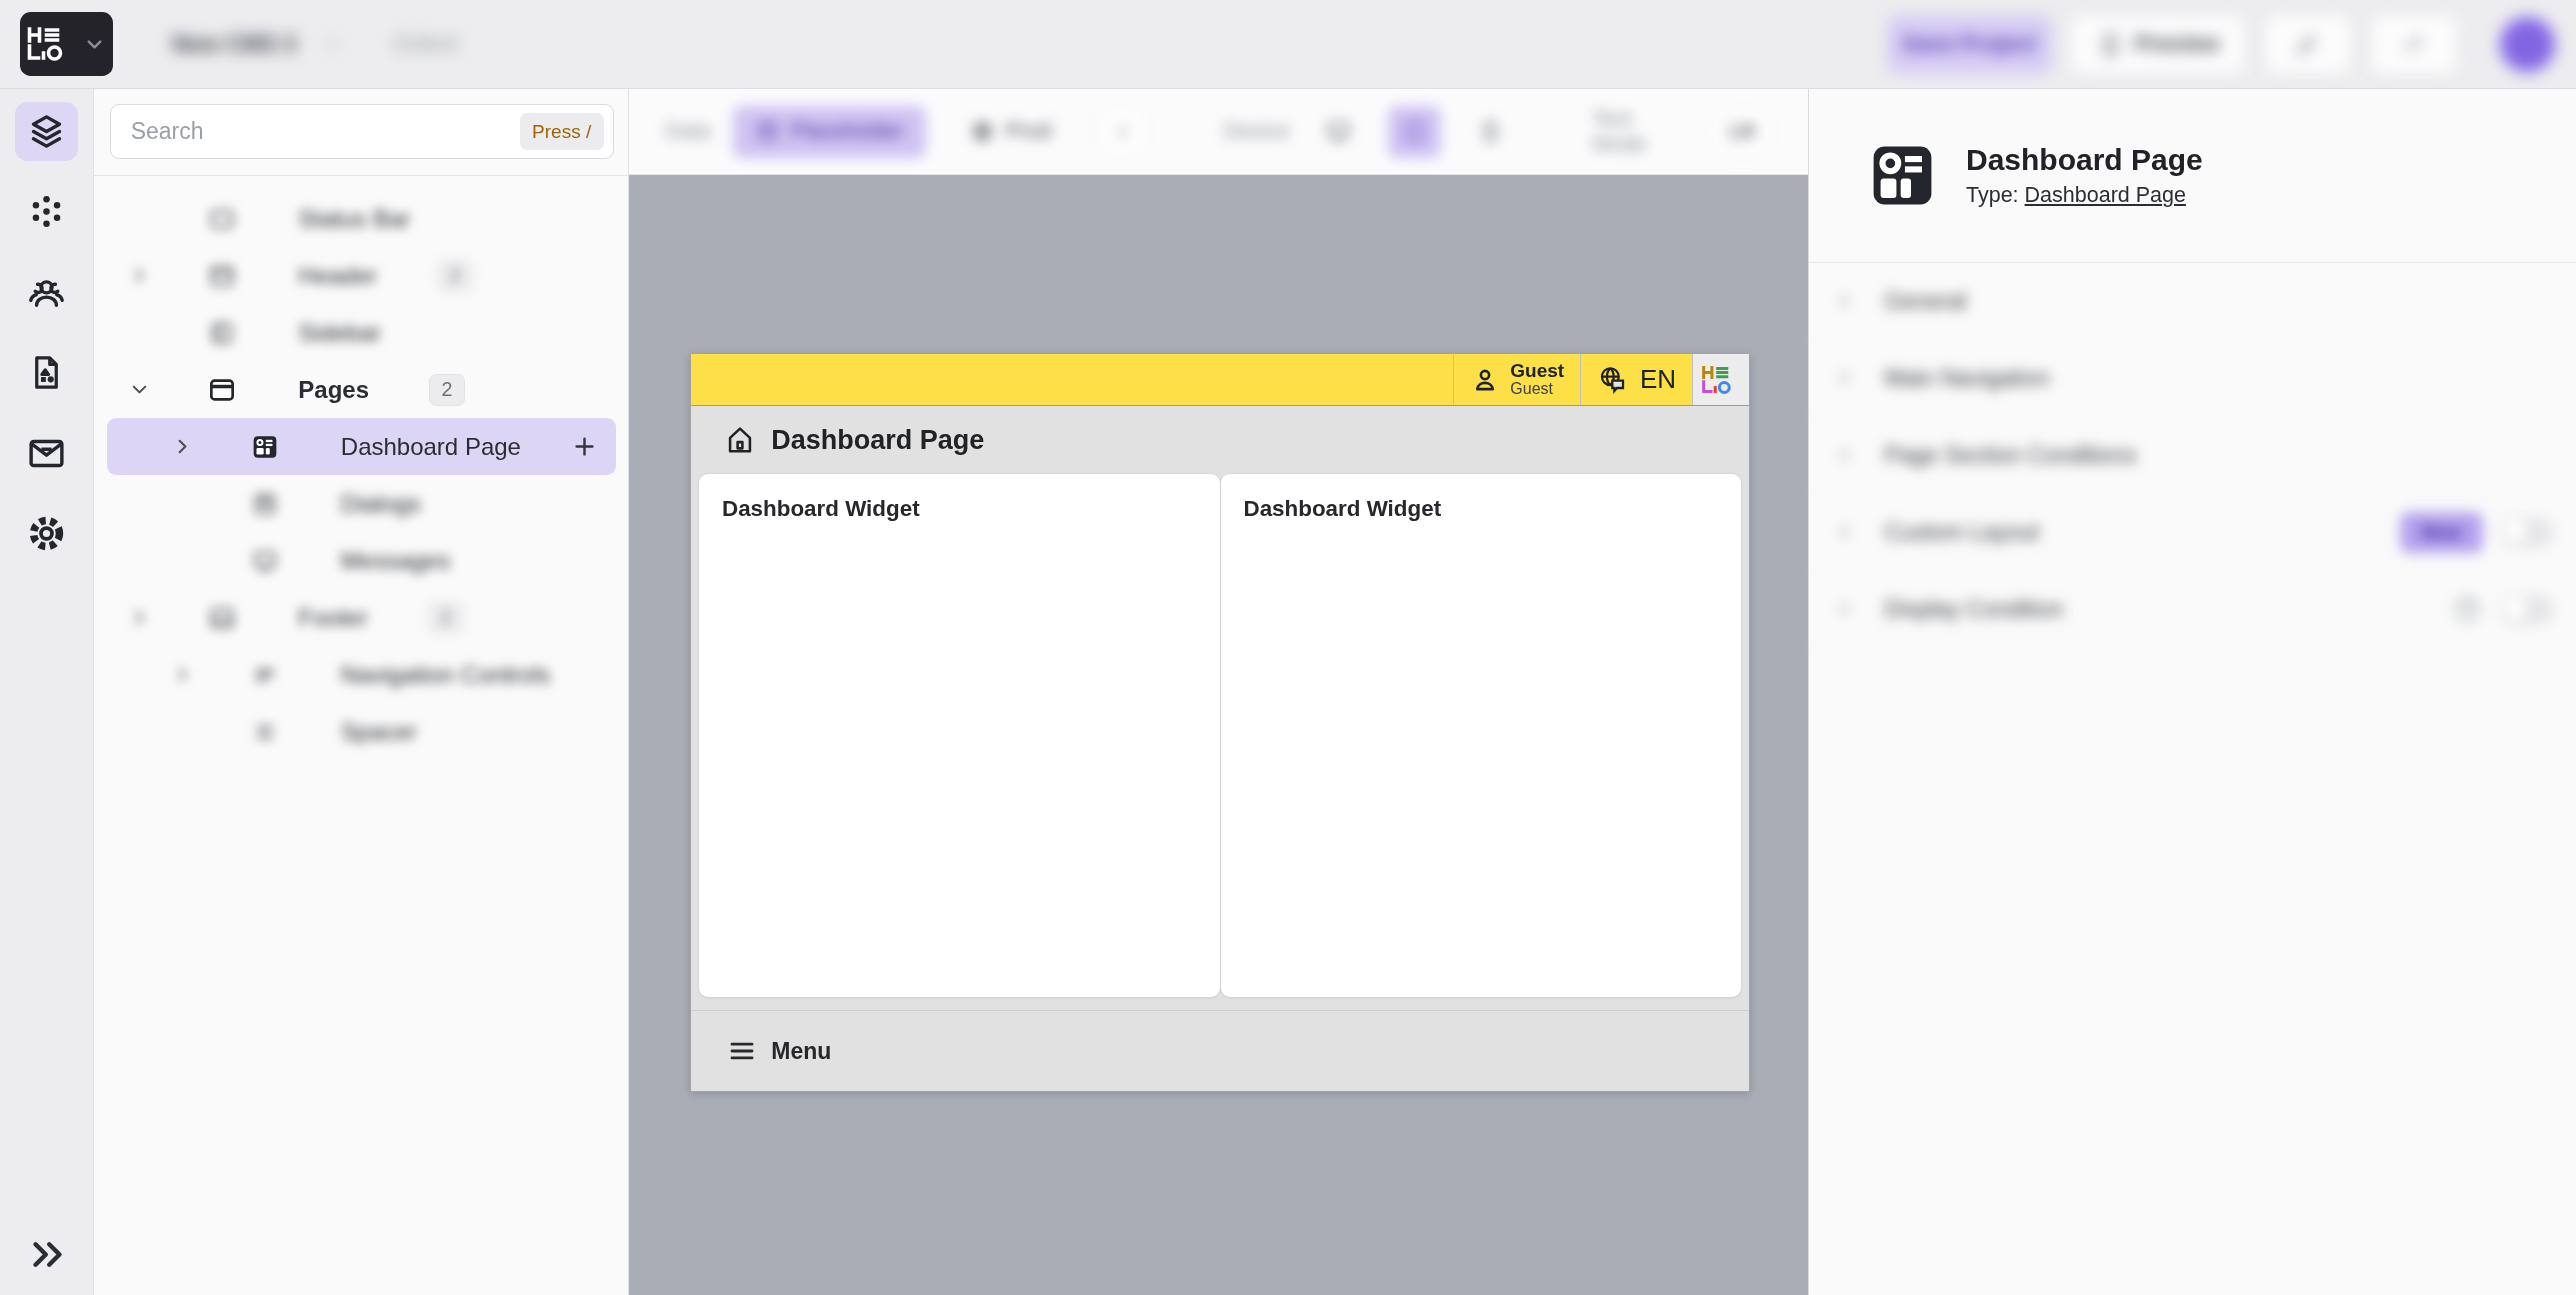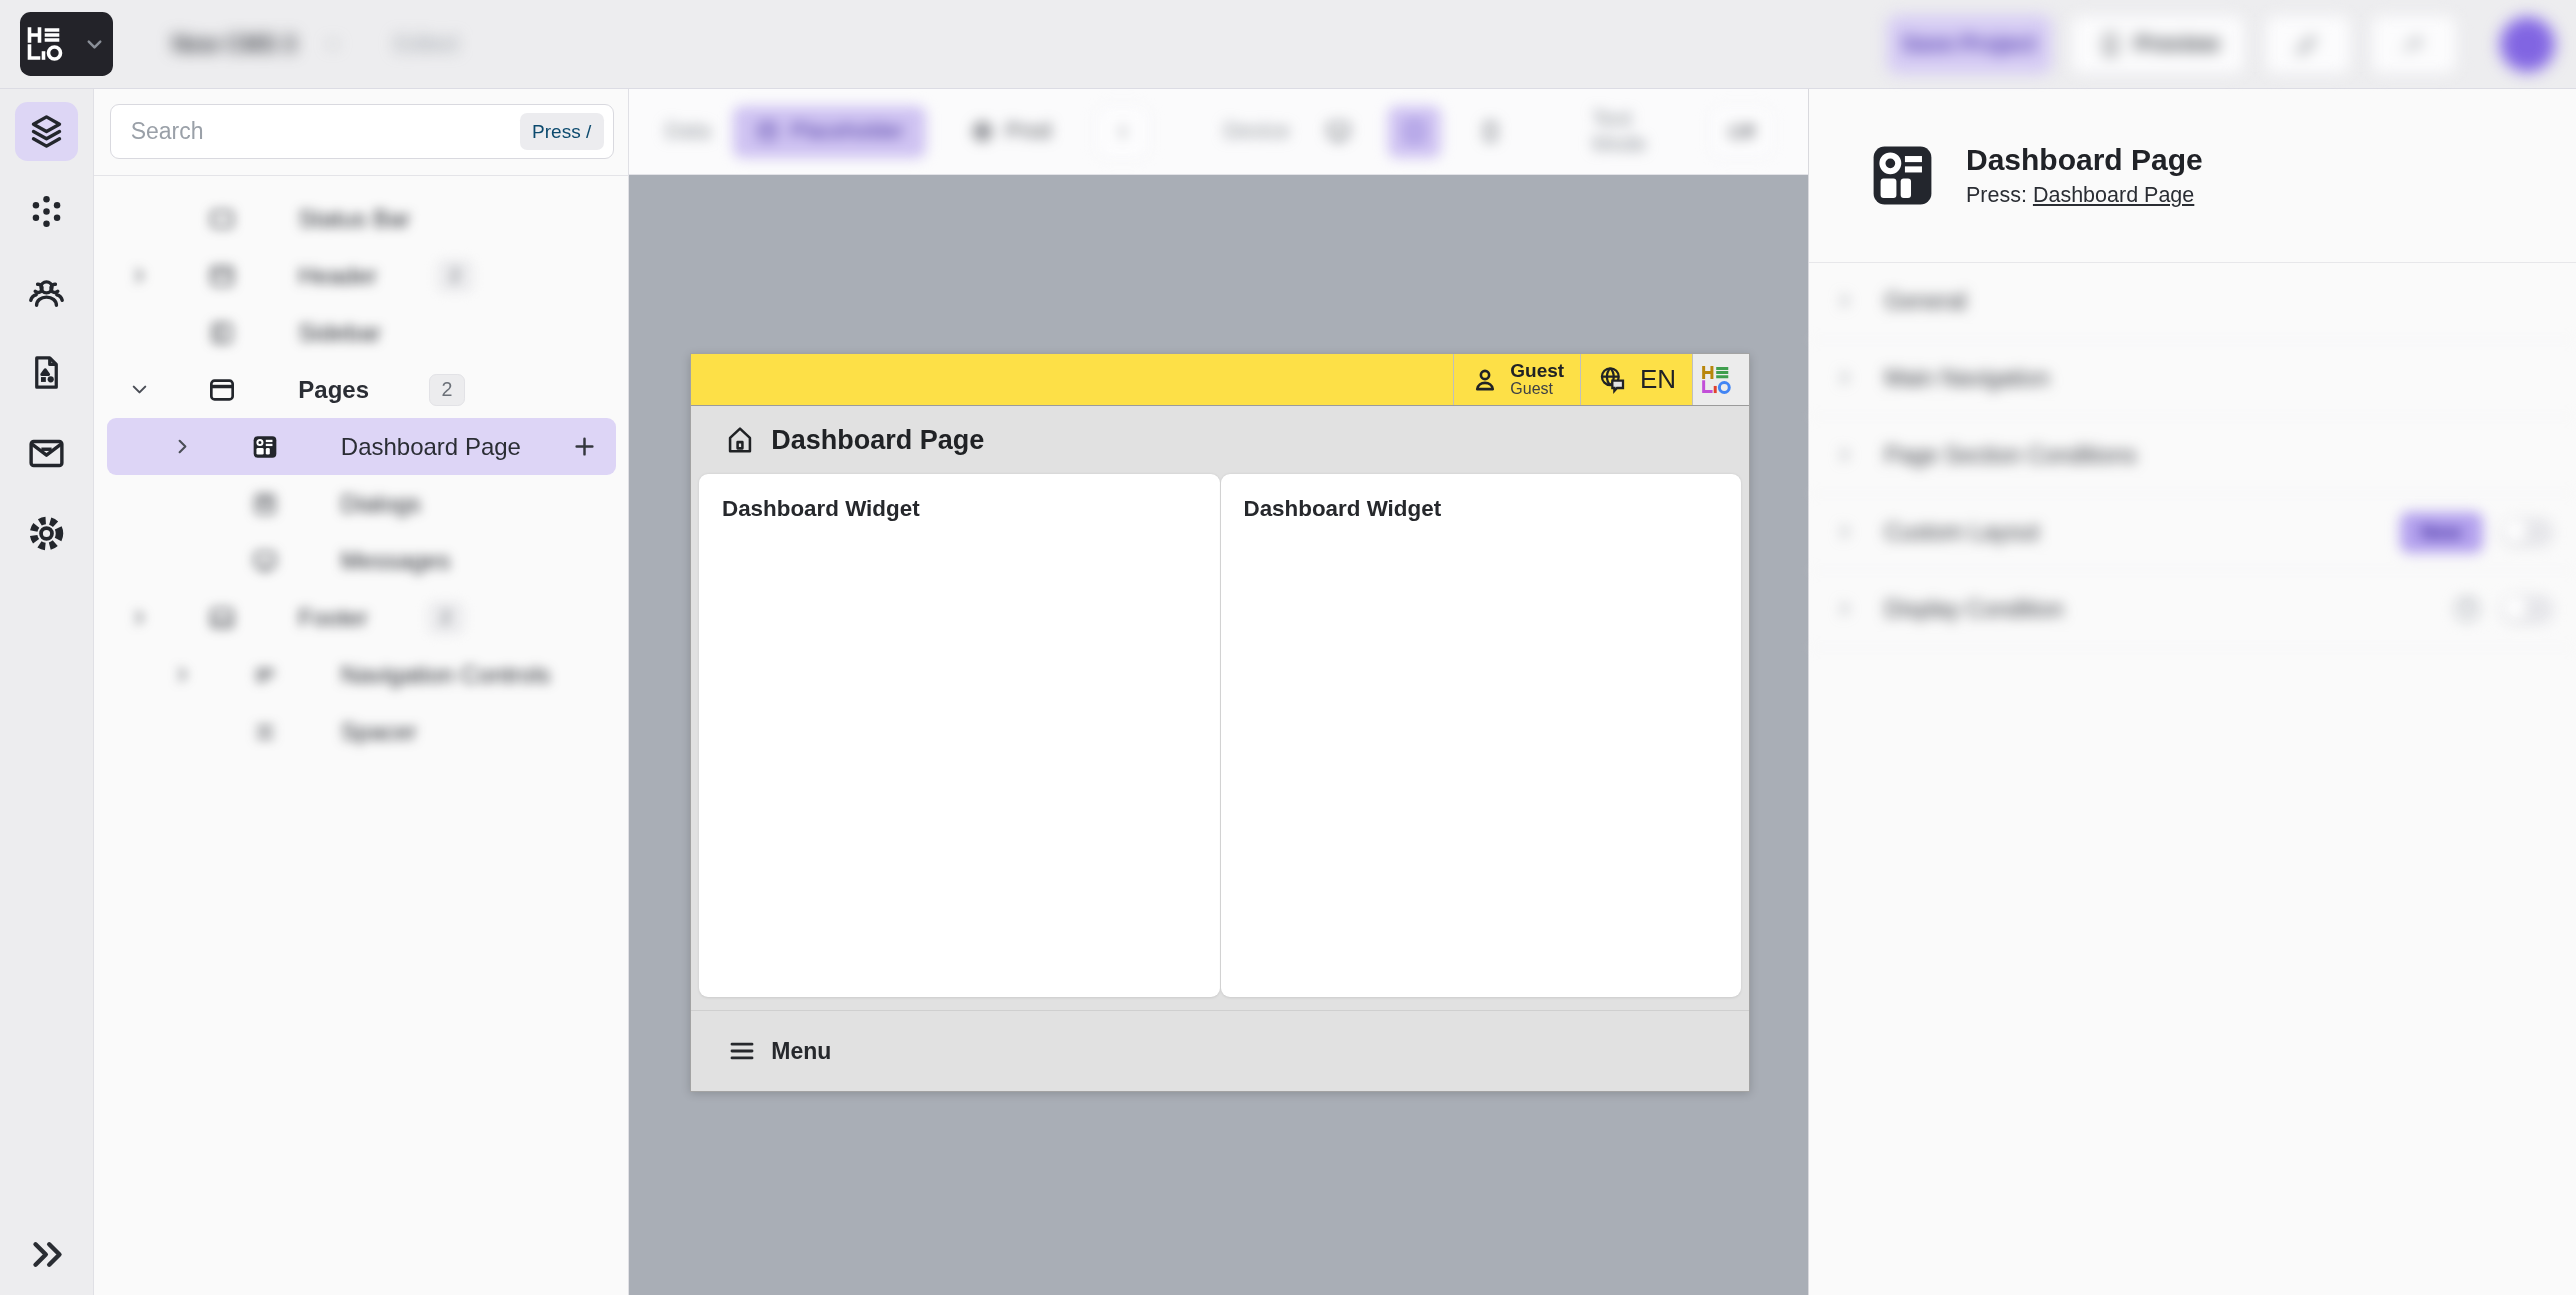--- a/index.html
+++ b/index.html
@@ -44,21 +44,21 @@
 
   
   .explorer { grid-row:2; grid-column:2; background:#fafafa; border-right:0.9px solid #e0e0e5;
               display:flex; flex-direction:column; }
   .search-wrap { padding:15px 14.3px 16px 16px; border-bottom:0.9px solid #e4e4e8; }
   .search-box { height:55px; background:#ffffff; border:0.9px solid #d9d9df; border-radius:9px;
                 display:flex; align-items:center; padding:0 9px 0 19.7px; }
   .search-box input { border:none; outline:none; flex:1; font-size:23px; color:#3a3e45;
                       font-family:"Liberation Sans",sans-serif; background:transparent; }
   .search-box input::placeholder { color:#9aa0a8; }
-  .kbd { background:#ececef; border-radius:7.2px; padding:7.2px 12.5px; font-size:19px; color:#0c4a6e; }
+  .kbd { background:#ececef; border-radius:7.2px; padding:7.2px 12.5px; font-size:19px; color:#a16207; }
 
   .tree { padding:14.3px 12.5px; }
   .trow { height:57px; border-radius:9px; display:flex; align-items:center; font-size:24px;
           color:#2a2d34; padding-left:12.5px; position:relative; cursor:pointer;gap:44px; }
   .trow .chev { width:41px; display:flex; justify-content:center; color:#4a4e56; flex:0 0 auto; }
   .trow .chev.empty { visibility:hidden; }
   .trow .ticon { width:36px; display:flex; justify-content:center; margin-right:14.3px; color:#23262c; flex:0 0 auto; }
   .trow.lvl1 { padding-left:55px; }
   .trow.selected { background:#ddd5f6; }
   .trow.bold .tlabel { font-weight:700; }
@@ -539,21 +539,21 @@
             <circle cx="8" cy="8" r="2.6" fill="none" stroke="#fff" stroke-width="2"></circle>
             <rect x="12.8" y="5.6" width="5.6" height="2" fill="#fff"></rect>
             <rect x="12.8" y="9" width="5.6" height="2" fill="#fff"></rect>
             <rect x="4.8" y="13" width="5.2" height="6.4" rx="1" fill="#fff"></rect>
             <rect x="11.4" y="13" width="3.4" height="6.4" rx="1" fill="#fff"></rect>
           </svg>
       </span>
       <div>
         <div class="insp-title">Dashboard Page</div>
         <div class="insp-type">
-          <span>Press:</span>
+          <span>Type:</span>
           <a href="#">Dashboard Page</a>
         </div>
       </div>
     </div>
 
     <div class="insp-row blur-m">
       <span class="chev">
           <svg width="21.5" height="21.5" viewBox="0 0 24 24" fill="none" stroke="currentColor" stroke-width="2.2" stroke-linecap="round" stroke-linejoin="round">
             <path d="M9 6l6 6-6 6"></path>
           </svg>

